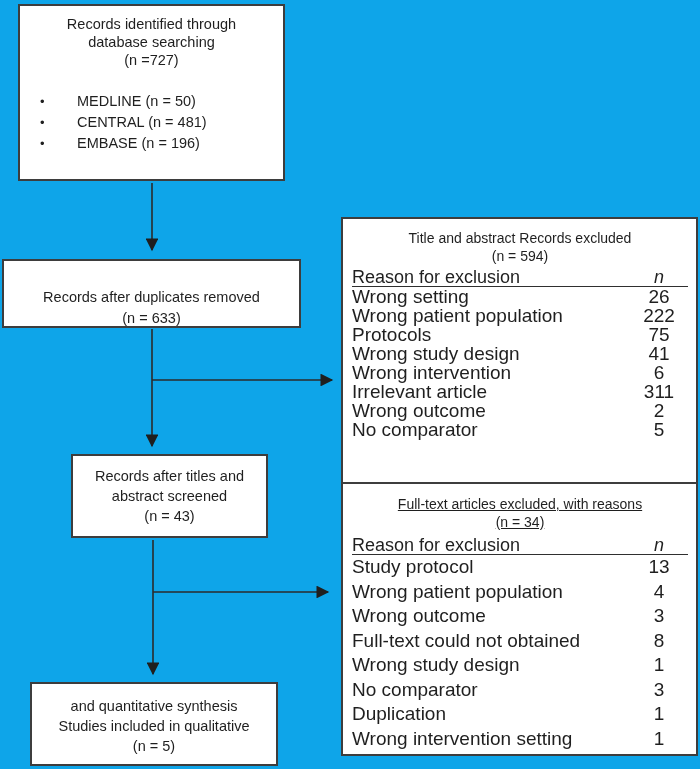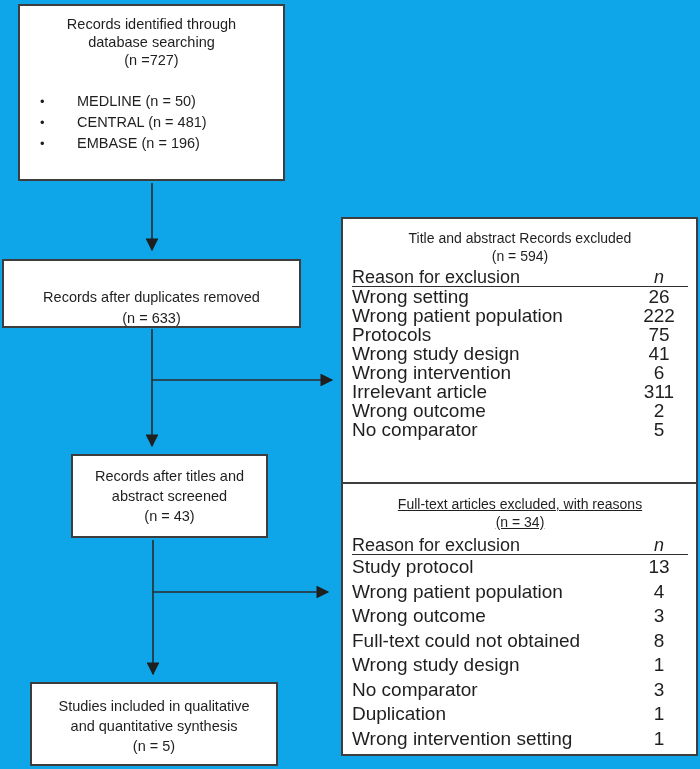--- a/index.html
+++ b/index.html
@@ -143,22 +143,22 @@
   <div class="flowbox box3">
     <div class="center-lines">
       <div>Records after titles and</div>
       <div>abstract screened</div>
       <div>(n = 43)</div>
     </div>
   </div>
 
   <div class="flowbox box4">
     <div class="center-lines">
+      <div>and quantitative synthesis</div>
       <div>Studies included in qualitative</div>
-      <div>and quantitative synthesis</div>
       <div>(n = 5)</div>
     </div>
   </div>
 
   <div class="flowbox rbox rbox1">
     <div class="rtitle">
       <div>Title and abstract Records excluded</div>
       <div>(n = 594)</div>
     </div>
     <div class="thead">

